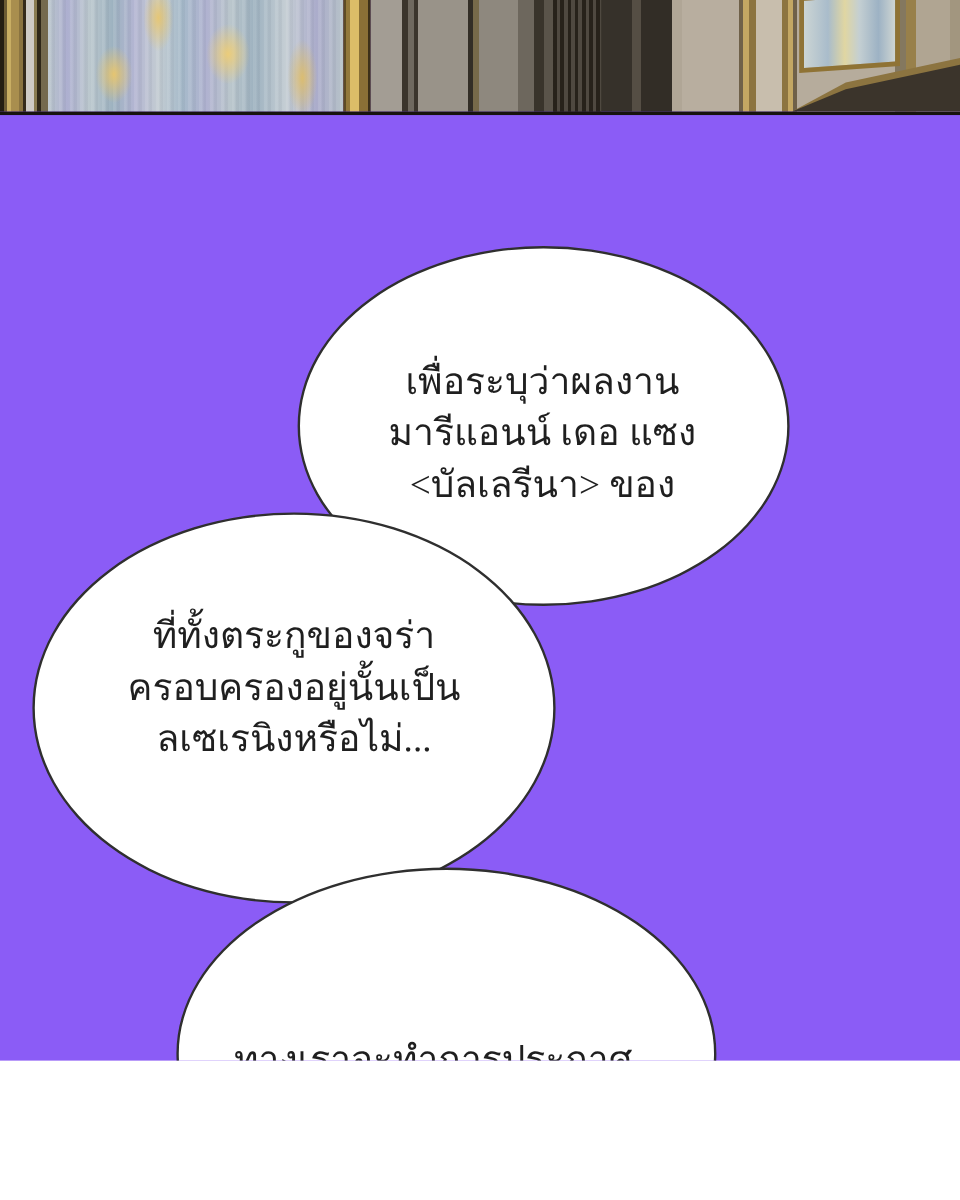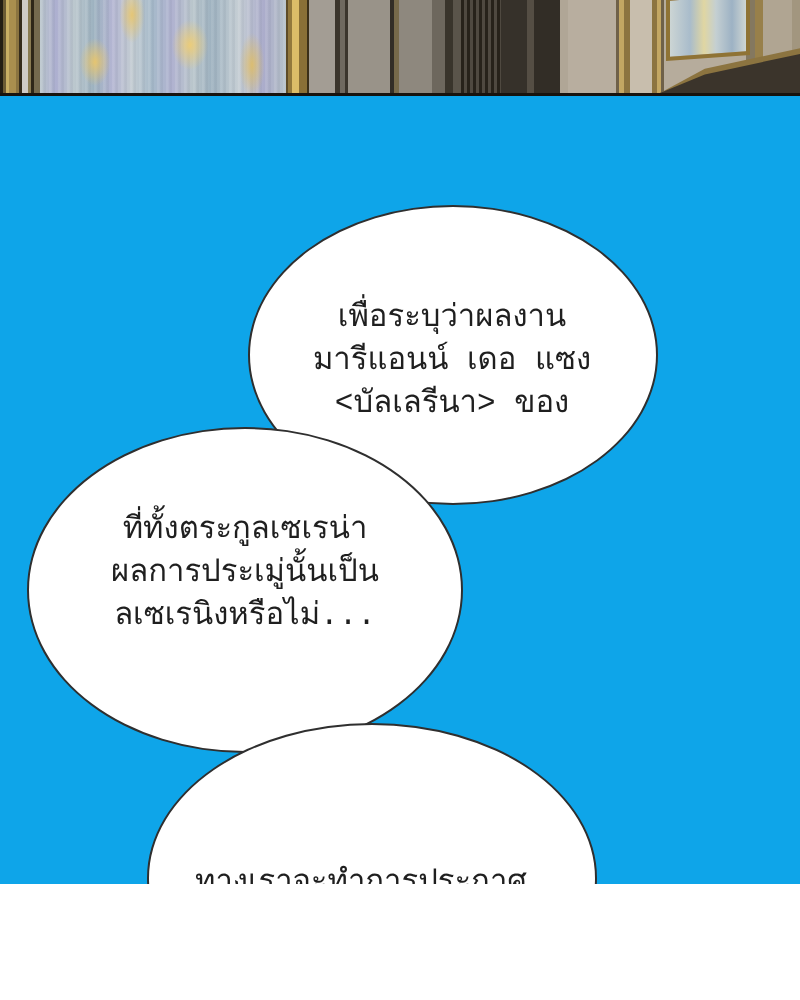--- a/index.html
+++ b/index.html
@@ -1,19 +1,19 @@
 <!DOCTYPE html>
 <html><head>
 <meta charset="utf-8">
 <style>
   html,body { margin:0; padding:0; background:#ffffff; }
   .canvas {
     position:relative; width:800px; height:884px; margin:0 auto;
-    background:#0ea5e9; overflow:hidden;
-    font-family:Liberation Mono, monospace;
+    background:#8b5cf6; overflow:hidden;
+    font-family:Liberation Serif, serif;
   }
   .canvas * { position:absolute; box-sizing:border-box; }
 
   
   .art-strip { left:0; top:0; width:800px; height:96px; overflow:hidden; }
   .af-left-frame { left:0; top:0; width:40px; height:93px;
     background:linear-gradient(90deg,
       #241d12 0px,#241d12 3px,#6b5a33 3px,#6b5a33 6px,#c9ae63 6px,#c9ae63 9px,
       #a98e4e 9px,#a98e4e 16px,#8a7340 16px,#8a7340 19px,#352b1b 19px,#352b1b 22px,
       #cfcbc6 22px,#cfcbc6 28px,#8a7c52 28px,#8a7c52 31px,#2e2718 31px,#2e2718 34px,
@@ -120,21 +120,21 @@
   <div class="bubble b1"></div>
   <div class="bubble b2"></div>
   <div class="bubble b3"></div>
 
   <div class="btext t1">
     <div>เพื่อระบุว่าผลงาน</div>
     <div>มารีแอนน์ เดอ แซง</div>
     <div>&lt;บัลเลรีนา&gt; ของ</div>
   </div>
   <div class="btext t2">
-    <div>ที่ทั้งตระกูลเซเรน่า</div>
-    <div>ผลการประเมู่นั้นเป็น</div>
+    <div>ที่ทั้งตระกูของจร่า</div>
+    <div>ครอบครองอยู่นั้นเป็น</div>
     <div>ลเซเรนิงหรือไม่...</div>
   </div>
   <div class="btext t3">
     <div>ทางเราจะทำการประกาศ</div>
   </div>
 
 </div>
 
 </body></html>

